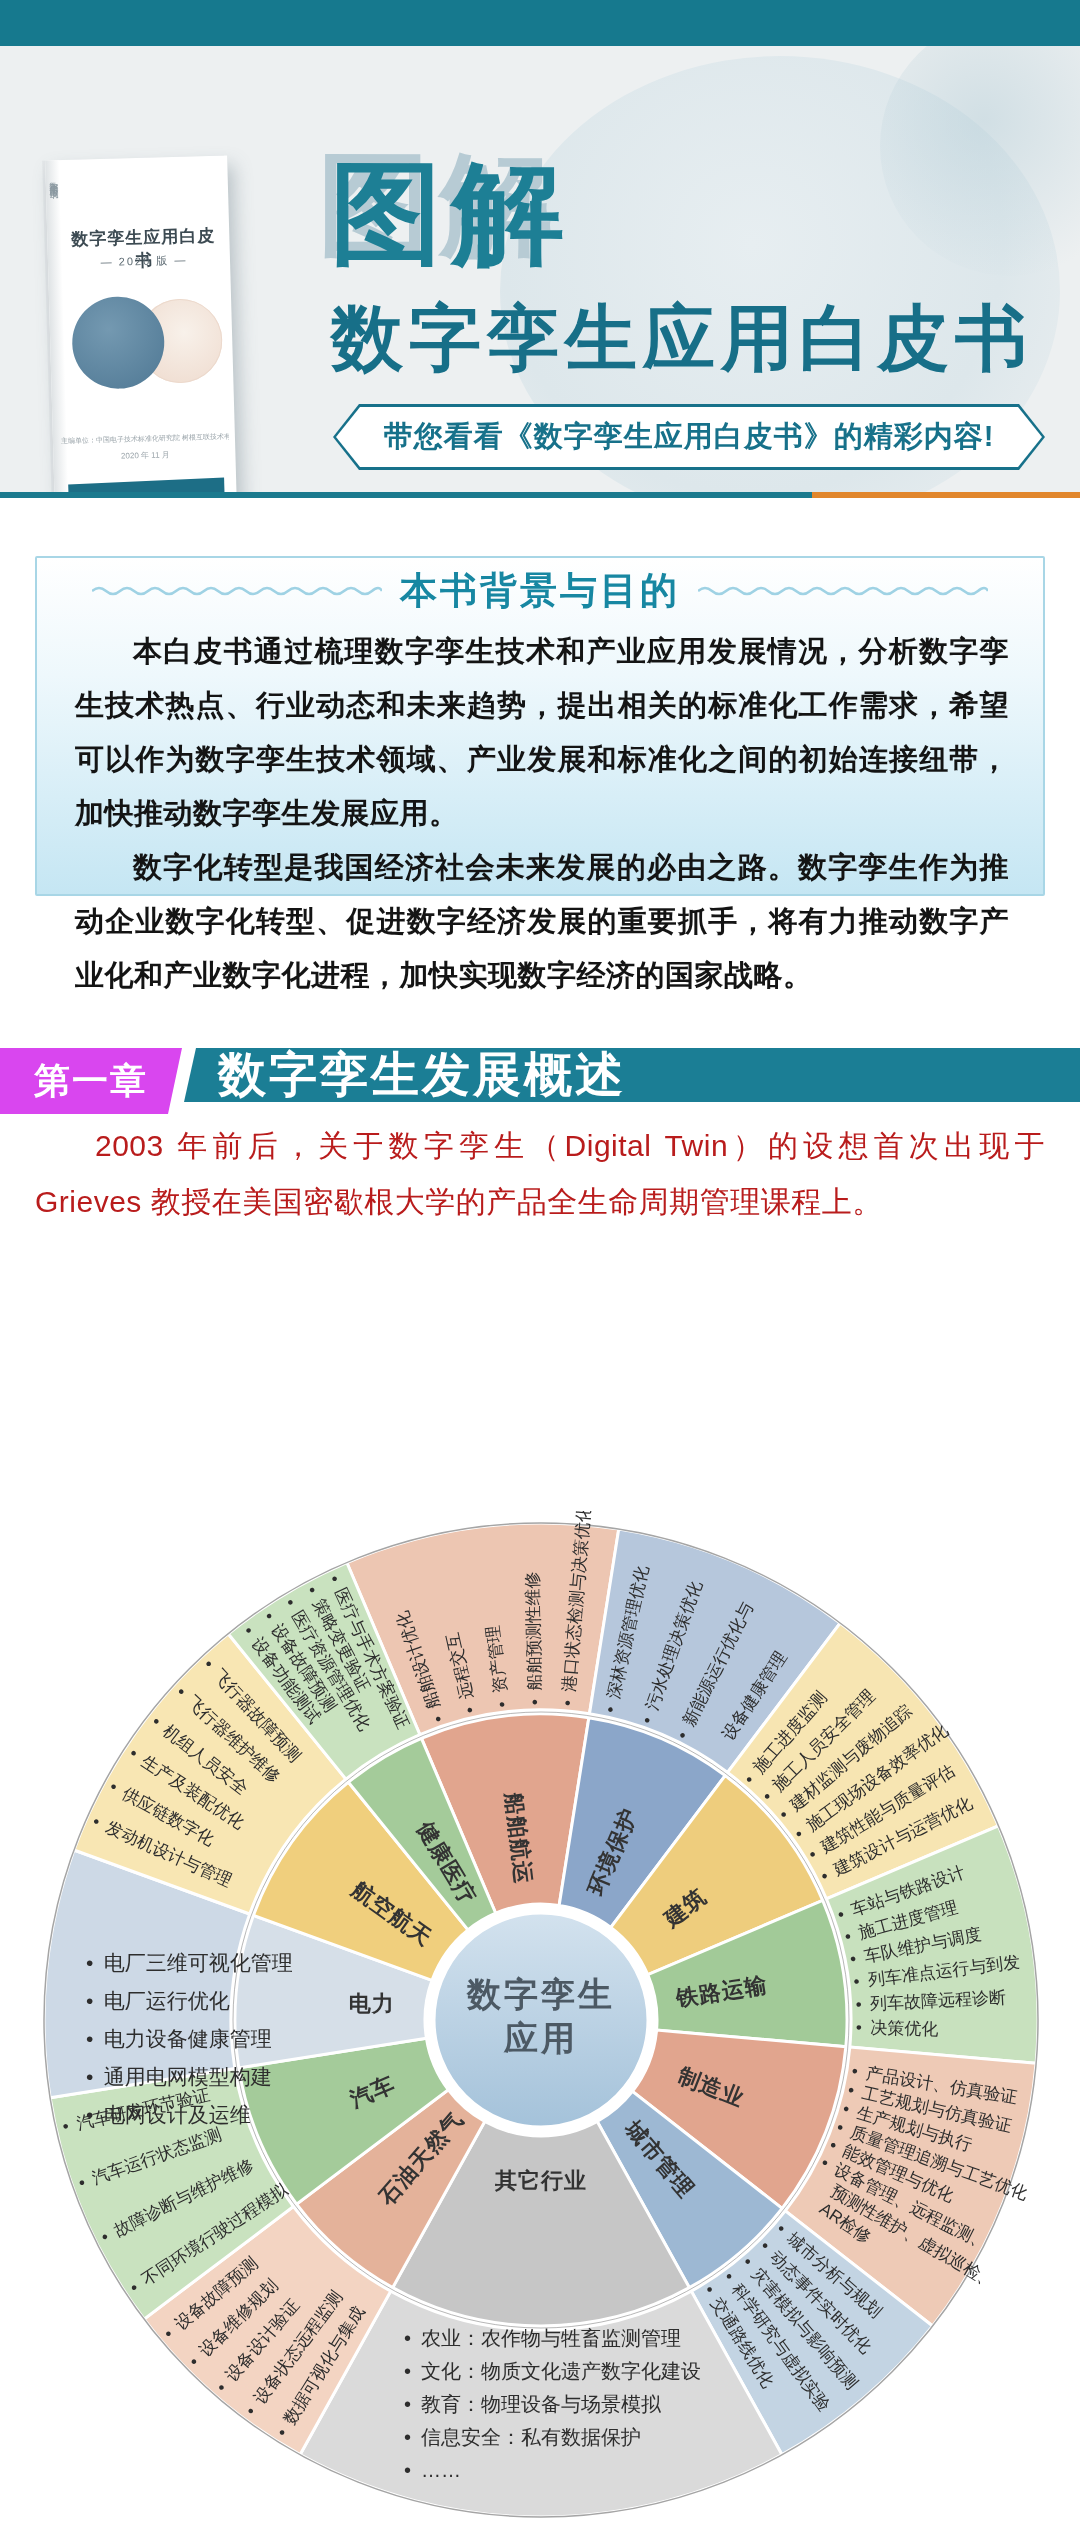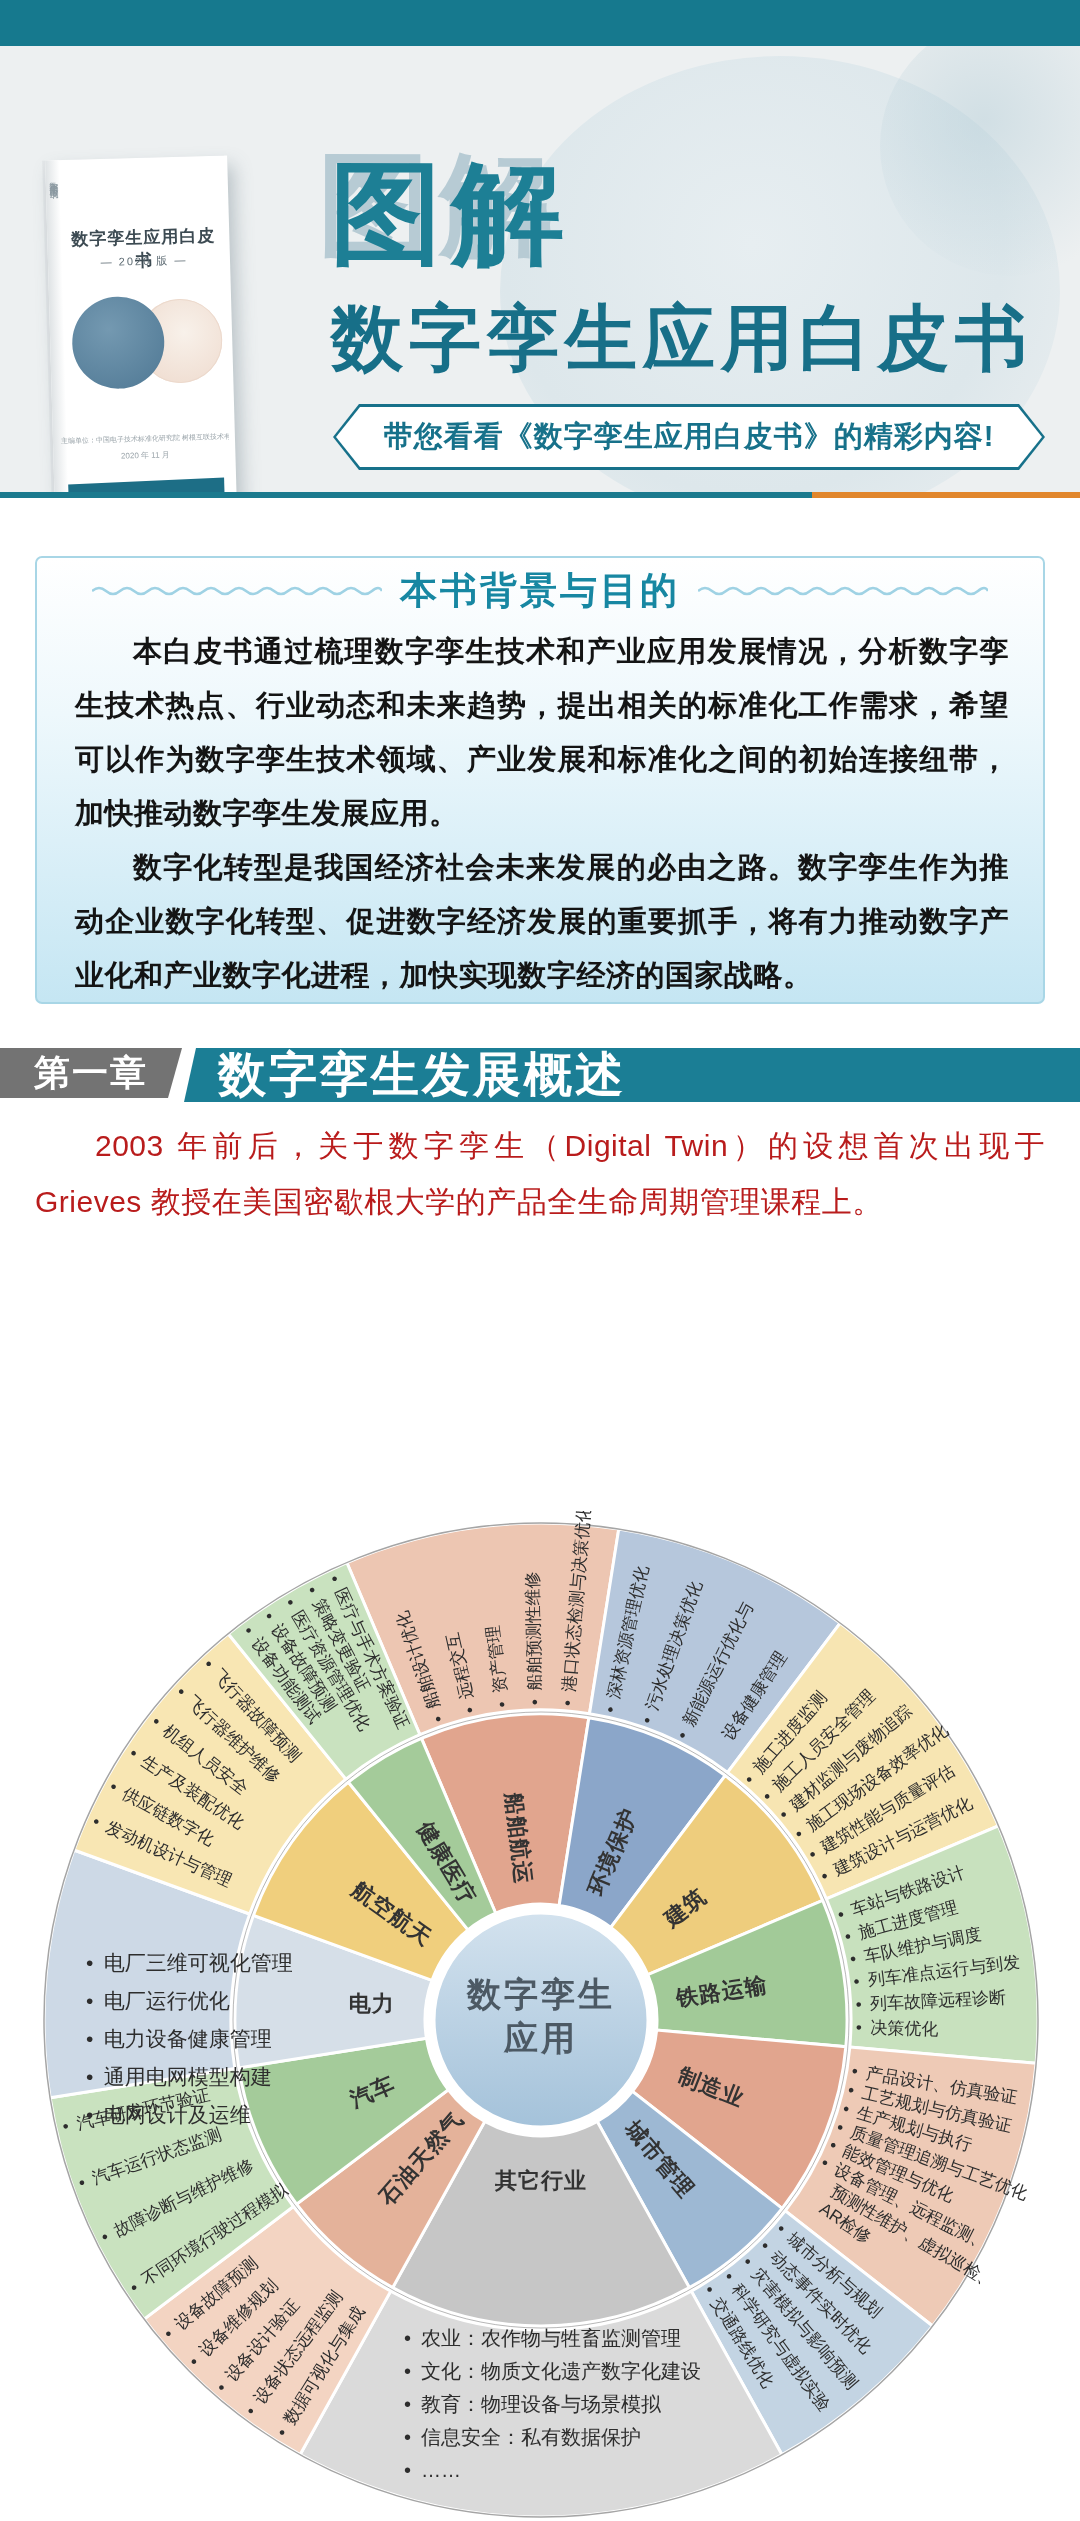--- a/index.html
+++ b/index.html
@@ -39,30 +39,30 @@
   .banner-inner{position:absolute;left:3px;top:3px;right:3px;bottom:3px;
           clip-path:polygon(24px 0,calc(100% - 24px) 0,100% 50%,calc(100% - 24px) 100%,24px 100%,0 50%);
           background:#ffffff;display:flex;align-items:center;justify-content:center;}
   .banner-inner span{font-size:29px;font-weight:700;color:#17718a;letter-spacing:1px;}
 
   .divider{position:absolute;left:0;top:492px;height:6px;}
   .divider.teal{width:812px;background:#1b7a8e;}
   .divider.orange{left:812px;width:268px;background:#e1862c;}
 
   
-  .bgbox{position:absolute;left:35px;top:556px;width:1010px;height:448px;border:2px solid #a8d6e6;border-radius:7px;
+  .bgbox{position:absolute;left:35px;top:556px;width:1010px;height:340px;border:2px solid #a8d6e6;border-radius:2px;
          background:linear-gradient(180deg,#ffffff 0%,#eef8fc 35%,#c5e6f3 100%);box-sizing:border-box;}
   .bgbox-titlerow{position:absolute;left:0;top:8px;width:100%;display:flex;align-items:center;justify-content:center;gap:18px;}
   .bgbox-title{font-size:37px;font-weight:700;color:#1787a2;letter-spacing:3px;white-space:nowrap;}
   .bgbox-paras{position:absolute;left:38px;top:66px;width:934px;}
   .bgbox-paras p{margin:0;font-size:29px;font-weight:700;color:#141414;line-height:54px;text-align:justify;text-indent:2em;letter-spacing:.5px;}
 
   
   .chapter{position:absolute;left:0;top:1048px;width:1080px;height:54px;}
-  .chapter .badge{position:absolute;left:0;top:0;width:182px;height:50px;background:#737373;
+  .chapter .badge{position:absolute;left:0;top:0;width:182px;height:66px;background:#d946ef;
                   clip-path:polygon(0 0,182px 0,168px 100%,0 100%);display:flex;align-items:center;justify-content:center;}
   .chapter .badge span{font-size:36px;font-weight:700;color:#ffffff;letter-spacing:2px;}
   .chapter .bar{position:absolute;left:184px;top:0;width:896px;height:54px;background:#1b7e95;
                 clip-path:polygon(12px 0,100% 0,100% 100%,0 100%);display:flex;align-items:center;}
   .chapter .bar span{font-size:48px;font-weight:700;color:#ffffff;letter-spacing:3px;margin-left:34px;}
 
   
   .intro{position:absolute;left:35px;top:1118px;width:1010px;}
   .intro p{margin:0;font-size:30px;font-weight:400;color:#b91c1c;line-height:56px;text-align:justify;text-indent:2em;letter-spacing:.5px;}
 

